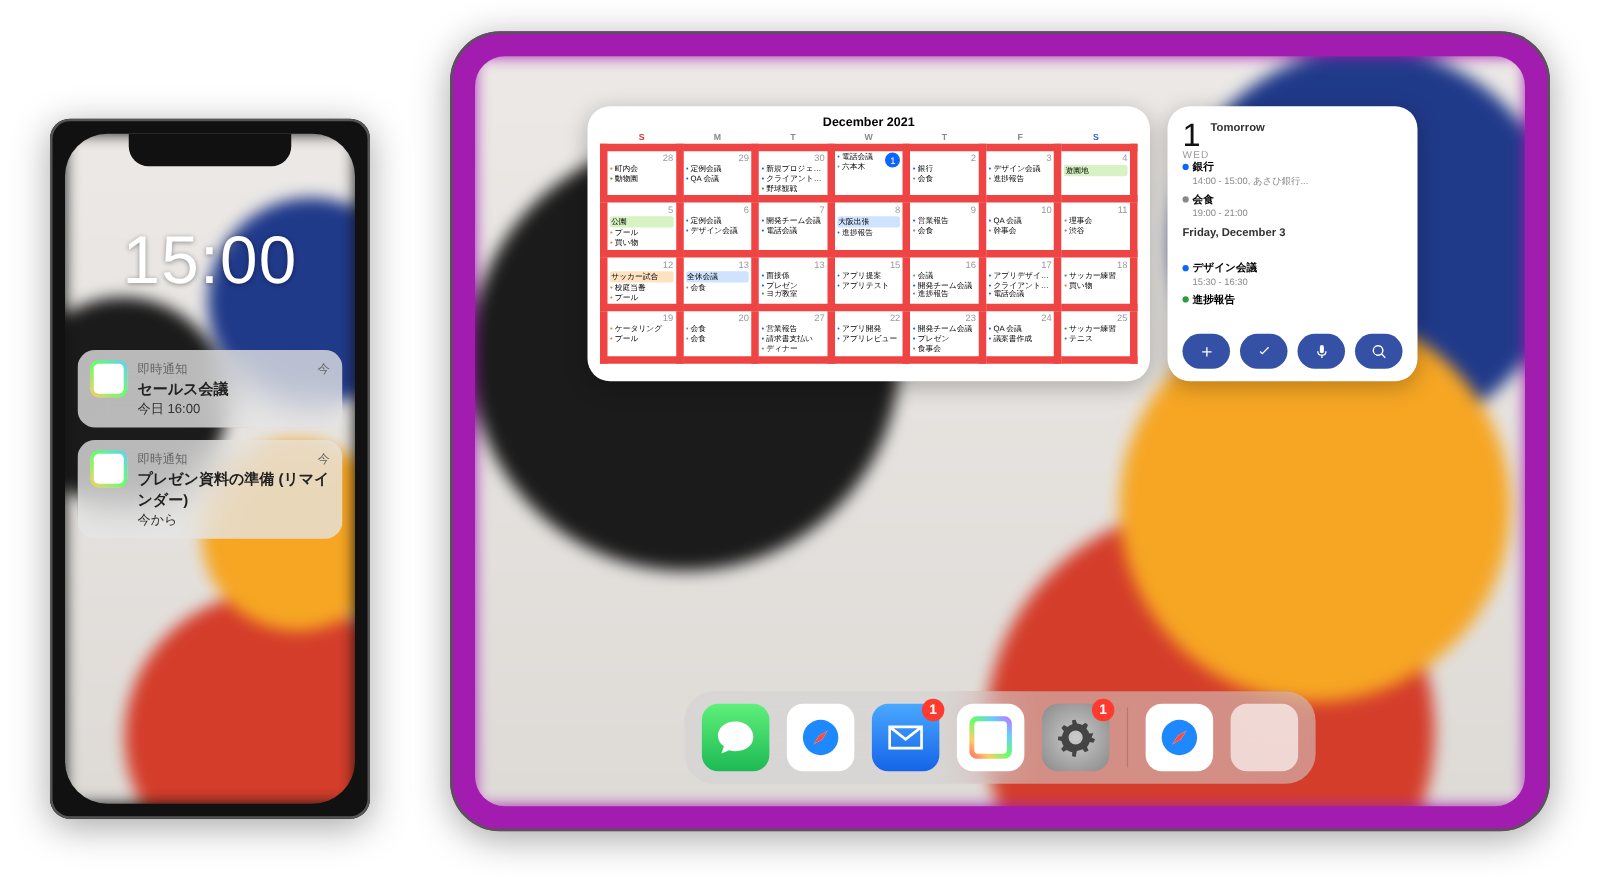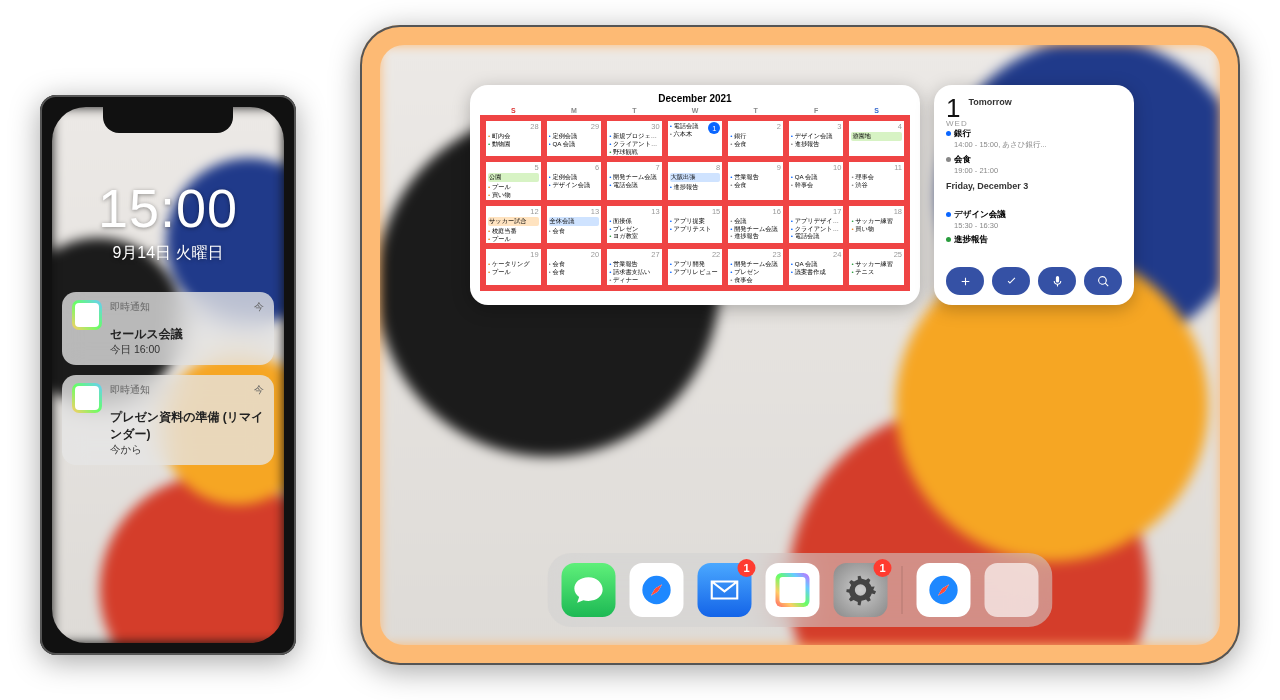--- a/index.html
+++ b/index.html
@@ -41,21 +41,21 @@
     width: 130px; height: 26px; background: #111;
     border-radius: 0 0 16px 16px; z-index: 5;
   }
   .lock-time {
     position: absolute; top: 70px; left: 0; right: 0;
     text-align: center; color: #fff; z-index: 3;
     text-shadow: 0 1px 4px rgba(0,0,0,.4);
   }
   .lock-time .time { font-size: 54px; font-weight: 200; letter-spacing: 1px; }
   .lock-time .date { font-size: 16px; margin-top: 4px; }
-  .notif-stack { position: absolute; top: 185px; left: 10px; right: 10px; z-index: 3; }
+  .notif-stack { position: absolute; top: 173px; left: 10px; right: 10px; z-index: 3; }
   .notif {
     background: rgba(230,230,230,.78);
     backdrop-filter: blur(12px);
     border-radius: 14px;
     padding: 8px 10px;
     margin-bottom: 10px;
     display: flex; gap: 8px;
     font-size: 11px;
     color: #222;
   }
@@ -63,30 +63,30 @@
     width: 30px; height: 30px; border-radius: 7px;
     background: #fff; display:flex; align-items:center; justify-content:center;
     flex-shrink: 0; font-size: 14px;
     background-image: linear-gradient(45deg,#f66,#fc6,#6f6,#6cf,#c6f);
     background-size: 200% 200%;
     position: relative;
   }
   .notif .app-icon::after{ content:''; position:absolute; inset:3px; background:#fff; border-radius:4px;}
   .notif .body { flex:1; }
   .notif .hdr { color:#666; font-size:10px; display:flex; justify-content:space-between;}
-  .notif .title { font-weight:600; font-size:12px; margin-top:12px;}
+  .notif .title { font-weight:600; font-size:12px; margin-top:1px;}
   .notif .sub { font-size:10.5px; color:#333;}
 
   
   .ipad {
     position: absolute;
     left: 360px; top: 25px;
     width: 880px; height: 640px;
     border-radius: 40px;
-    background: #fdba74;
+    background: #a21caf;
     padding: 20px;
     box-shadow: 0 6px 30px rgba(0,0,0,.35), inset 0 0 0 2px #555;
   }
   .ipad .screen {
     width: 100%; height: 100%;
     border-radius: 24px;
     overflow: hidden;
     position: relative;
   }
   .widgets-row {
@@ -152,21 +152,20 @@
 </style>
 </head>
 <body>
 
 <div class="iphone">
   <div class="screen">
     <div class="wallpaper"></div>
     <div class="notch"></div>
     <div class="lock-time">
       <div class="time">15:00</div>
-      <div class="date">9月14日 火曜日</div>
     </div>
     <div class="notif-stack" id="notif-stack">
         <div class="notif">
      <div class="app-icon"></div>
      <div class="body">
        <div class="hdr">
               <span>即時通知</span>
               <span>今</span>
             </div>
        <div class="title">セールス会議</div>

